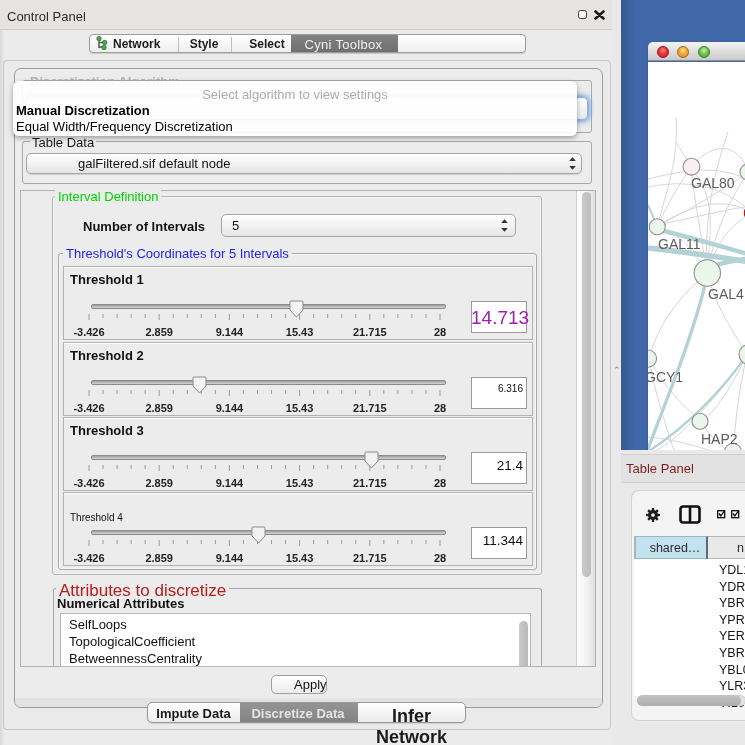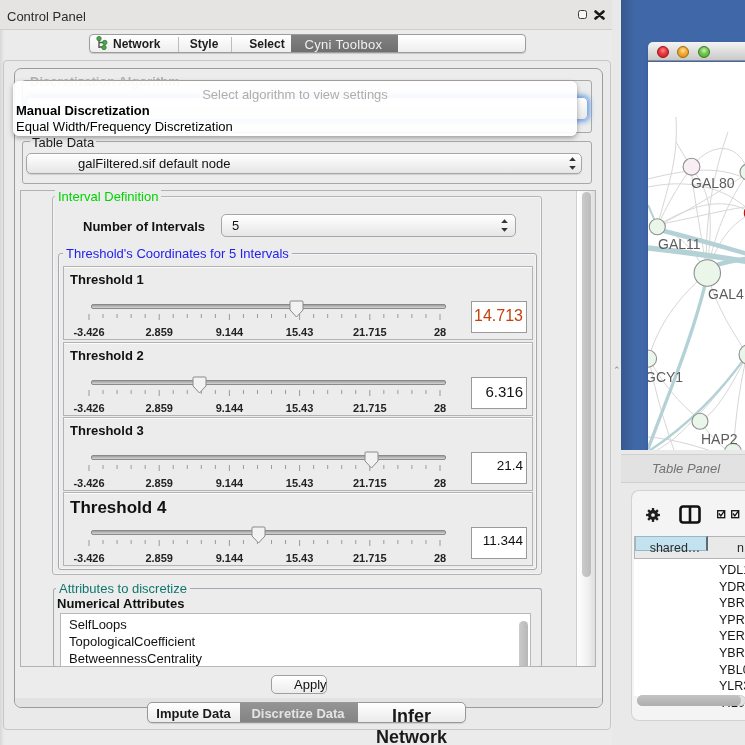--- a/index.html
+++ b/index.html
@@ -108,21 +108,21 @@
       <div class="abs" style="left:59px;top:326px;width:60px;text-align:center;font-size:11px;font-weight:bold;color:#222;">-3.426</div>
       <div class="abs" style="left:129.2px;top:326px;width:60px;text-align:center;font-size:11px;font-weight:bold;color:#222;">2.859</div>
       <div class="abs" style="left:199.4px;top:326px;width:60px;text-align:center;font-size:11px;font-weight:bold;color:#222;">9.144</div>
       <div class="abs" style="left:269.6px;top:326px;width:60px;text-align:center;font-size:11px;font-weight:bold;color:#222;">15.43</div>
       <div class="abs" style="left:339.8px;top:326px;width:60px;text-align:center;font-size:11px;font-weight:bold;color:#222;">21.715</div>
       <div class="abs" style="left:410px;top:326px;width:60px;text-align:center;font-size:11px;font-weight:bold;color:#222;">28</div>
       <svg class="abs" style="left:288.5px;top:299.5px" width="15" height="18" viewBox="0 0 15 18">
      <path d="M2 1 L13 1 Q14 1 14 2 L14 10 L7.5 17 L1 10 L1 2 Q1 1 2 1 Z" fill="#f2f2f2" stroke="#8a8a8a" stroke-width="1"></path>
    </svg>
       <div class="abs" style="left:471px;top:301px;width:56px;height:32px;background:#fff;border:1px solid #9a9a9a;"></div>
-      <div class="abs" style="left:471px;top:307px;width:52px;text-align:right;font-size:16px;color:#c2410c;">14.713</div>
+      <div class="abs" style="left:471px;top:307px;width:52px;text-align:right;font-size:19px;color:#a21caf;">14.713</div>
       <div class="abs" style="left:63px;top:342px;width:470px;height:74px;background:#ececec;border:1px solid #b3b3b3;box-shadow:inset 0 1px 0 #fbfbfb;"></div>
       <div class="abs" style="left:70px;top:348px;font-size:13px;font-weight:bold;color:#111;">Threshold 2</div>
       <div class="abs" style="left:91px;top:380px;width:355px;height:4.5px;border-radius:2px;background:linear-gradient(#9d9d9d,#d6d6d6);border:0.5px solid #8a8a8a;"></div>
       <svg class="abs" style="left:0;top:390px" width="460" height="8" viewBox="0 0 460 8">
         <line x1="89" y1="0" x2="89" y2="6" stroke="#9a9a9a" stroke-width="1"></line>
         <line x1="103.03999999999999" y1="0" x2="103.03999999999999" y2="4" stroke="#9a9a9a" stroke-width="1"></line>
         <line x1="117.08" y1="0" x2="117.08" y2="4" stroke="#9a9a9a" stroke-width="1"></line>
         <line x1="131.12" y1="0" x2="131.12" y2="4" stroke="#9a9a9a" stroke-width="1"></line>
         <line x1="145.16" y1="0" x2="145.16" y2="4" stroke="#9a9a9a" stroke-width="1"></line>
         <line x1="159.2" y1="0" x2="159.2" y2="6" stroke="#9a9a9a" stroke-width="1"></line>
@@ -150,21 +150,21 @@
       <div class="abs" style="left:59px;top:402px;width:60px;text-align:center;font-size:11px;font-weight:bold;color:#222;">-3.426</div>
       <div class="abs" style="left:129.2px;top:402px;width:60px;text-align:center;font-size:11px;font-weight:bold;color:#222;">2.859</div>
       <div class="abs" style="left:199.4px;top:402px;width:60px;text-align:center;font-size:11px;font-weight:bold;color:#222;">9.144</div>
       <div class="abs" style="left:269.6px;top:402px;width:60px;text-align:center;font-size:11px;font-weight:bold;color:#222;">15.43</div>
       <div class="abs" style="left:339.8px;top:402px;width:60px;text-align:center;font-size:11px;font-weight:bold;color:#222;">21.715</div>
       <div class="abs" style="left:410px;top:402px;width:60px;text-align:center;font-size:11px;font-weight:bold;color:#222;">28</div>
       <svg class="abs" style="left:191.5px;top:375.5px" width="15" height="18" viewBox="0 0 15 18">
      <path d="M2 1 L13 1 Q14 1 14 2 L14 10 L7.5 17 L1 10 L1 2 Q1 1 2 1 Z" fill="#f2f2f2" stroke="#8a8a8a" stroke-width="1"></path>
    </svg>
       <div class="abs" style="left:471px;top:377px;width:56px;height:32px;background:#fff;border:1px solid #9a9a9a;"></div>
-      <div class="abs" style="left:471px;top:383px;width:52px;text-align:right;font-size:15px;color:#111;">6.316</div>
+      <div class="abs" style="left:471px;top:383px;width:52px;text-align:right;font-size:10px;color:#111;">6.316</div>
       <div class="abs" style="left:63px;top:417px;width:470px;height:74px;background:#ececec;border:1px solid #b3b3b3;box-shadow:inset 0 1px 0 #fbfbfb;"></div>
       <div class="abs" style="left:70px;top:423px;font-size:13px;font-weight:bold;color:#111;">Threshold 3</div>
       <div class="abs" style="left:91px;top:455px;width:355px;height:4.5px;border-radius:2px;background:linear-gradient(#9d9d9d,#d6d6d6);border:0.5px solid #8a8a8a;"></div>
       <svg class="abs" style="left:0;top:465px" width="460" height="8" viewBox="0 0 460 8">
         <line x1="89" y1="0" x2="89" y2="6" stroke="#9a9a9a" stroke-width="1"></line>
         <line x1="103.03999999999999" y1="0" x2="103.03999999999999" y2="4" stroke="#9a9a9a" stroke-width="1"></line>
         <line x1="117.08" y1="0" x2="117.08" y2="4" stroke="#9a9a9a" stroke-width="1"></line>
         <line x1="131.12" y1="0" x2="131.12" y2="4" stroke="#9a9a9a" stroke-width="1"></line>
         <line x1="145.16" y1="0" x2="145.16" y2="4" stroke="#9a9a9a" stroke-width="1"></line>
         <line x1="159.2" y1="0" x2="159.2" y2="6" stroke="#9a9a9a" stroke-width="1"></line>
@@ -194,21 +194,21 @@
       <div class="abs" style="left:199.4px;top:477px;width:60px;text-align:center;font-size:11px;font-weight:bold;color:#222;">9.144</div>
       <div class="abs" style="left:269.6px;top:477px;width:60px;text-align:center;font-size:11px;font-weight:bold;color:#222;">15.43</div>
       <div class="abs" style="left:339.8px;top:477px;width:60px;text-align:center;font-size:11px;font-weight:bold;color:#222;">21.715</div>
       <div class="abs" style="left:410px;top:477px;width:60px;text-align:center;font-size:11px;font-weight:bold;color:#222;">28</div>
       <svg class="abs" style="left:363.5px;top:450.5px" width="15" height="18" viewBox="0 0 15 18">
      <path d="M2 1 L13 1 Q14 1 14 2 L14 10 L7.5 17 L1 10 L1 2 Q1 1 2 1 Z" fill="#f2f2f2" stroke="#8a8a8a" stroke-width="1"></path>
    </svg>
       <div class="abs" style="left:471px;top:452px;width:56px;height:32px;background:#fff;border:1px solid #9a9a9a;"></div>
       <div class="abs" style="left:471px;top:458px;width:52px;text-align:right;font-size:13.5px;color:#111;">21.4</div>
       <div class="abs" style="left:63px;top:492px;width:470px;height:74px;background:#ececec;border:1px solid #b3b3b3;box-shadow:inset 0 1px 0 #fbfbfb;"></div>
-      <div class="abs" style="left:70px;top:498px;font-size:17px;font-weight:bold;color:#111;">Threshold 4</div>
+      <div class="abs" style="left:70px;top:512px;font-size:10px;font-weight:normal;color:#111;">Threshold 4</div>
       <div class="abs" style="left:91px;top:530px;width:355px;height:4.5px;border-radius:2px;background:linear-gradient(#9d9d9d,#d6d6d6);border:0.5px solid #8a8a8a;"></div>
       <svg class="abs" style="left:0;top:540px" width="460" height="8" viewBox="0 0 460 8">
         <line x1="89" y1="0" x2="89" y2="6" stroke="#9a9a9a" stroke-width="1"></line>
         <line x1="103.03999999999999" y1="0" x2="103.03999999999999" y2="4" stroke="#9a9a9a" stroke-width="1"></line>
         <line x1="117.08" y1="0" x2="117.08" y2="4" stroke="#9a9a9a" stroke-width="1"></line>
         <line x1="131.12" y1="0" x2="131.12" y2="4" stroke="#9a9a9a" stroke-width="1"></line>
         <line x1="145.16" y1="0" x2="145.16" y2="4" stroke="#9a9a9a" stroke-width="1"></line>
         <line x1="159.2" y1="0" x2="159.2" y2="6" stroke="#9a9a9a" stroke-width="1"></line>
         <line x1="173.24" y1="0" x2="173.24" y2="4" stroke="#9a9a9a" stroke-width="1"></line>
         <line x1="187.28" y1="0" x2="187.28" y2="4" stroke="#9a9a9a" stroke-width="1"></line>
@@ -238,21 +238,21 @@
       <div class="abs" style="left:339.8px;top:552px;width:60px;text-align:center;font-size:11px;font-weight:bold;color:#222;">21.715</div>
       <div class="abs" style="left:410px;top:552px;width:60px;text-align:center;font-size:11px;font-weight:bold;color:#222;">28</div>
       <svg class="abs" style="left:250.5px;top:525.5px" width="15" height="18" viewBox="0 0 15 18">
      <path d="M2 1 L13 1 Q14 1 14 2 L14 10 L7.5 17 L1 10 L1 2 Q1 1 2 1 Z" fill="#f2f2f2" stroke="#8a8a8a" stroke-width="1"></path>
    </svg>
       <div class="abs" style="left:471px;top:527px;width:56px;height:32px;background:#fff;border:1px solid #9a9a9a;"></div>
       <div class="abs" style="left:471px;top:533px;width:52px;text-align:right;font-size:13.5px;color:#111;">11.344</div>
     </div>
 
   <div class="abs" style="left:52.5px;top:588px;width:489px;height:79px;border:1px solid #a8a8b2;border-radius:3px;border-bottom:none;"></div>
-  <div class="abs" style="left:56px;top:581px;font-size:13px;color:#0f766e;background:#ececec;padding:0 3px;">Attributes to discretize</div>
+  <div class="abs" style="left:56px;top:581px;font-size:17px;color:#b91c1c;background:#ececec;padding:0 3px;">Attributes to discretize</div>
   <div class="abs" style="left:57px;top:596px;font-size:13px;font-weight:bold;color:#111;">Numerical Attributes</div>
   <div class="abs" style="left:60px;top:613px;width:471px;height:54px;background:#ffffff;border:1px solid #b8b8b8;overflow:hidden;">
     <div style="padding:2px 0 0 8px;font-size:13px;color:#111;line-height:17px;">SelfLoops<br>TopologicalCoefficient<br>BetweennessCentrality</div>
   </div>
   <div class="abs" style="left:518.5px;top:621px;width:9px;height:45px;background:linear-gradient(90deg,#cbcbcb,#b7b7b7);border-radius:4.5px 4.5px 0 0;"></div>
 
   <div class="abs" style="left:15px;top:698px;width:587px;height:9px;background:#e2e2e2;border-radius:0 0 7px 7px;"></div>
 
   <div class="abs" style="left:271px;top:675px;width:56px;height:19px;background:linear-gradient(#ffffff,#ececec);border:1px solid #9f9f9f;border-radius:5px;text-align:center;font-size:13px;color:#111;line-height:17px;padding-left:22px;">Apply</div>
 
@@ -339,21 +339,21 @@
       <text x="692" y="262">GAL4</text>
       <text x="629" y="345">GCY1</text>
       <text x="736" y="344">H</text>
       <text x="685" y="407">HAP2</text>
     </g>
   </svg>
 </div>
 
 <div class="abs" style="left:621px;top:450px;width:124px;height:295px;background:#e9e9e9;"></div>
 <div class="abs" style="left:621px;top:454px;width:124px;height:29px;background:#e2e2e2;border-top:1px solid #cfcfcf;border-bottom:1px solid #cfcfcf;"></div>
-<div class="abs" style="left:652px;top:461px;font-size:13px;color:#737373;font-style:italic;">Table Panel</div>
+<div class="abs" style="left:626px;top:461px;font-size:13px;color:#7f1d1d;">Table Panel</div>
 
 <div class="abs" style="left:631px;top:490px;width:114px;height:231px;background:#f4f4f4;border:1px solid #d2d2d2;border-radius:8px 0 0 8px;border-right:none;overflow:hidden;">
 
   <svg class="abs" style="left:13px;top:16px" width="16" height="16" viewBox="0 0 18 18">
     <g stroke="#1e1e1e" stroke-width="2.6">
       <line x1="9" y1="1.2" x2="9" y2="16.8"></line>
       <line x1="1.2" y1="9" x2="16.8" y2="9"></line>
       <line x1="3.5" y1="3.5" x2="14.5" y2="14.5"></line>
       <line x1="14.5" y1="3.5" x2="3.5" y2="14.5"></line>
     </g>
@@ -367,20 +367,20 @@
   <svg class="abs" style="left:85px;top:19px" width="23" height="9" viewBox="0 0 23 9">
     <g fill="none" stroke="#111" stroke-width="1.3">
       <rect x="0.7" y="0.7" width="7" height="7"></rect>
       <rect x="14.7" y="0.7" width="7" height="7"></rect>
       <path d="M2 3.5 L3.8 6 L7.5 0.8"></path>
       <path d="M16 3.5 L17.8 6 L21.5 0.8"></path>
     </g>
   </svg>
 
   <div class="abs" style="left:2px;top:45px;width:112px;height:23px;background:#e9e9e9;border:1px solid #b4b4b4;"></div>
-  <div class="abs" style="left:3px;top:45px;width:73px;height:15px;background:#c3e2ef;border:1px solid #9bb7c4;border-right:2px solid #5c6b72;text-align:center;text-indent:8px;font-size:12.5px;color:#2b2b2b;line-height:23px;">shared…</div>
+  <div class="abs" style="left:3px;top:45px;width:73px;height:23px;background:#c3e2ef;border:1px solid #9bb7c4;border-right:2px solid #5c6b72;text-align:center;text-indent:8px;font-size:12.5px;color:#2b2b2b;line-height:23px;">shared…</div>
   <div class="abs" style="left:105px;top:50px;font-size:12.5px;color:#2b2b2b;">n</div>
   <div class="abs" style="left:2px;top:68px;width:112px;height:137px;background:#fff;font-size:12.5px;color:#161616;">
     <div style="position:absolute;left:85px;top:3px;line-height:16.6px;">YDL1<br>YDR2<br>YBR0<br>YPR1<br>YER0<br>YBR0<br>YBL0<br>YLR3<br>YIL0</div>
   </div>
   <div class="abs" style="left:5px;top:204px;width:109px;height:11px;background:#e2e2e2;border-radius:5.5px;border:1px solid #d0d0d0;"></div>
   <div class="abs" style="left:5px;top:204px;width:104px;height:11px;background:linear-gradient(#c4c4c4,#adadad);border-radius:5.5px;"></div>
 </div>
 
 </body></html>

